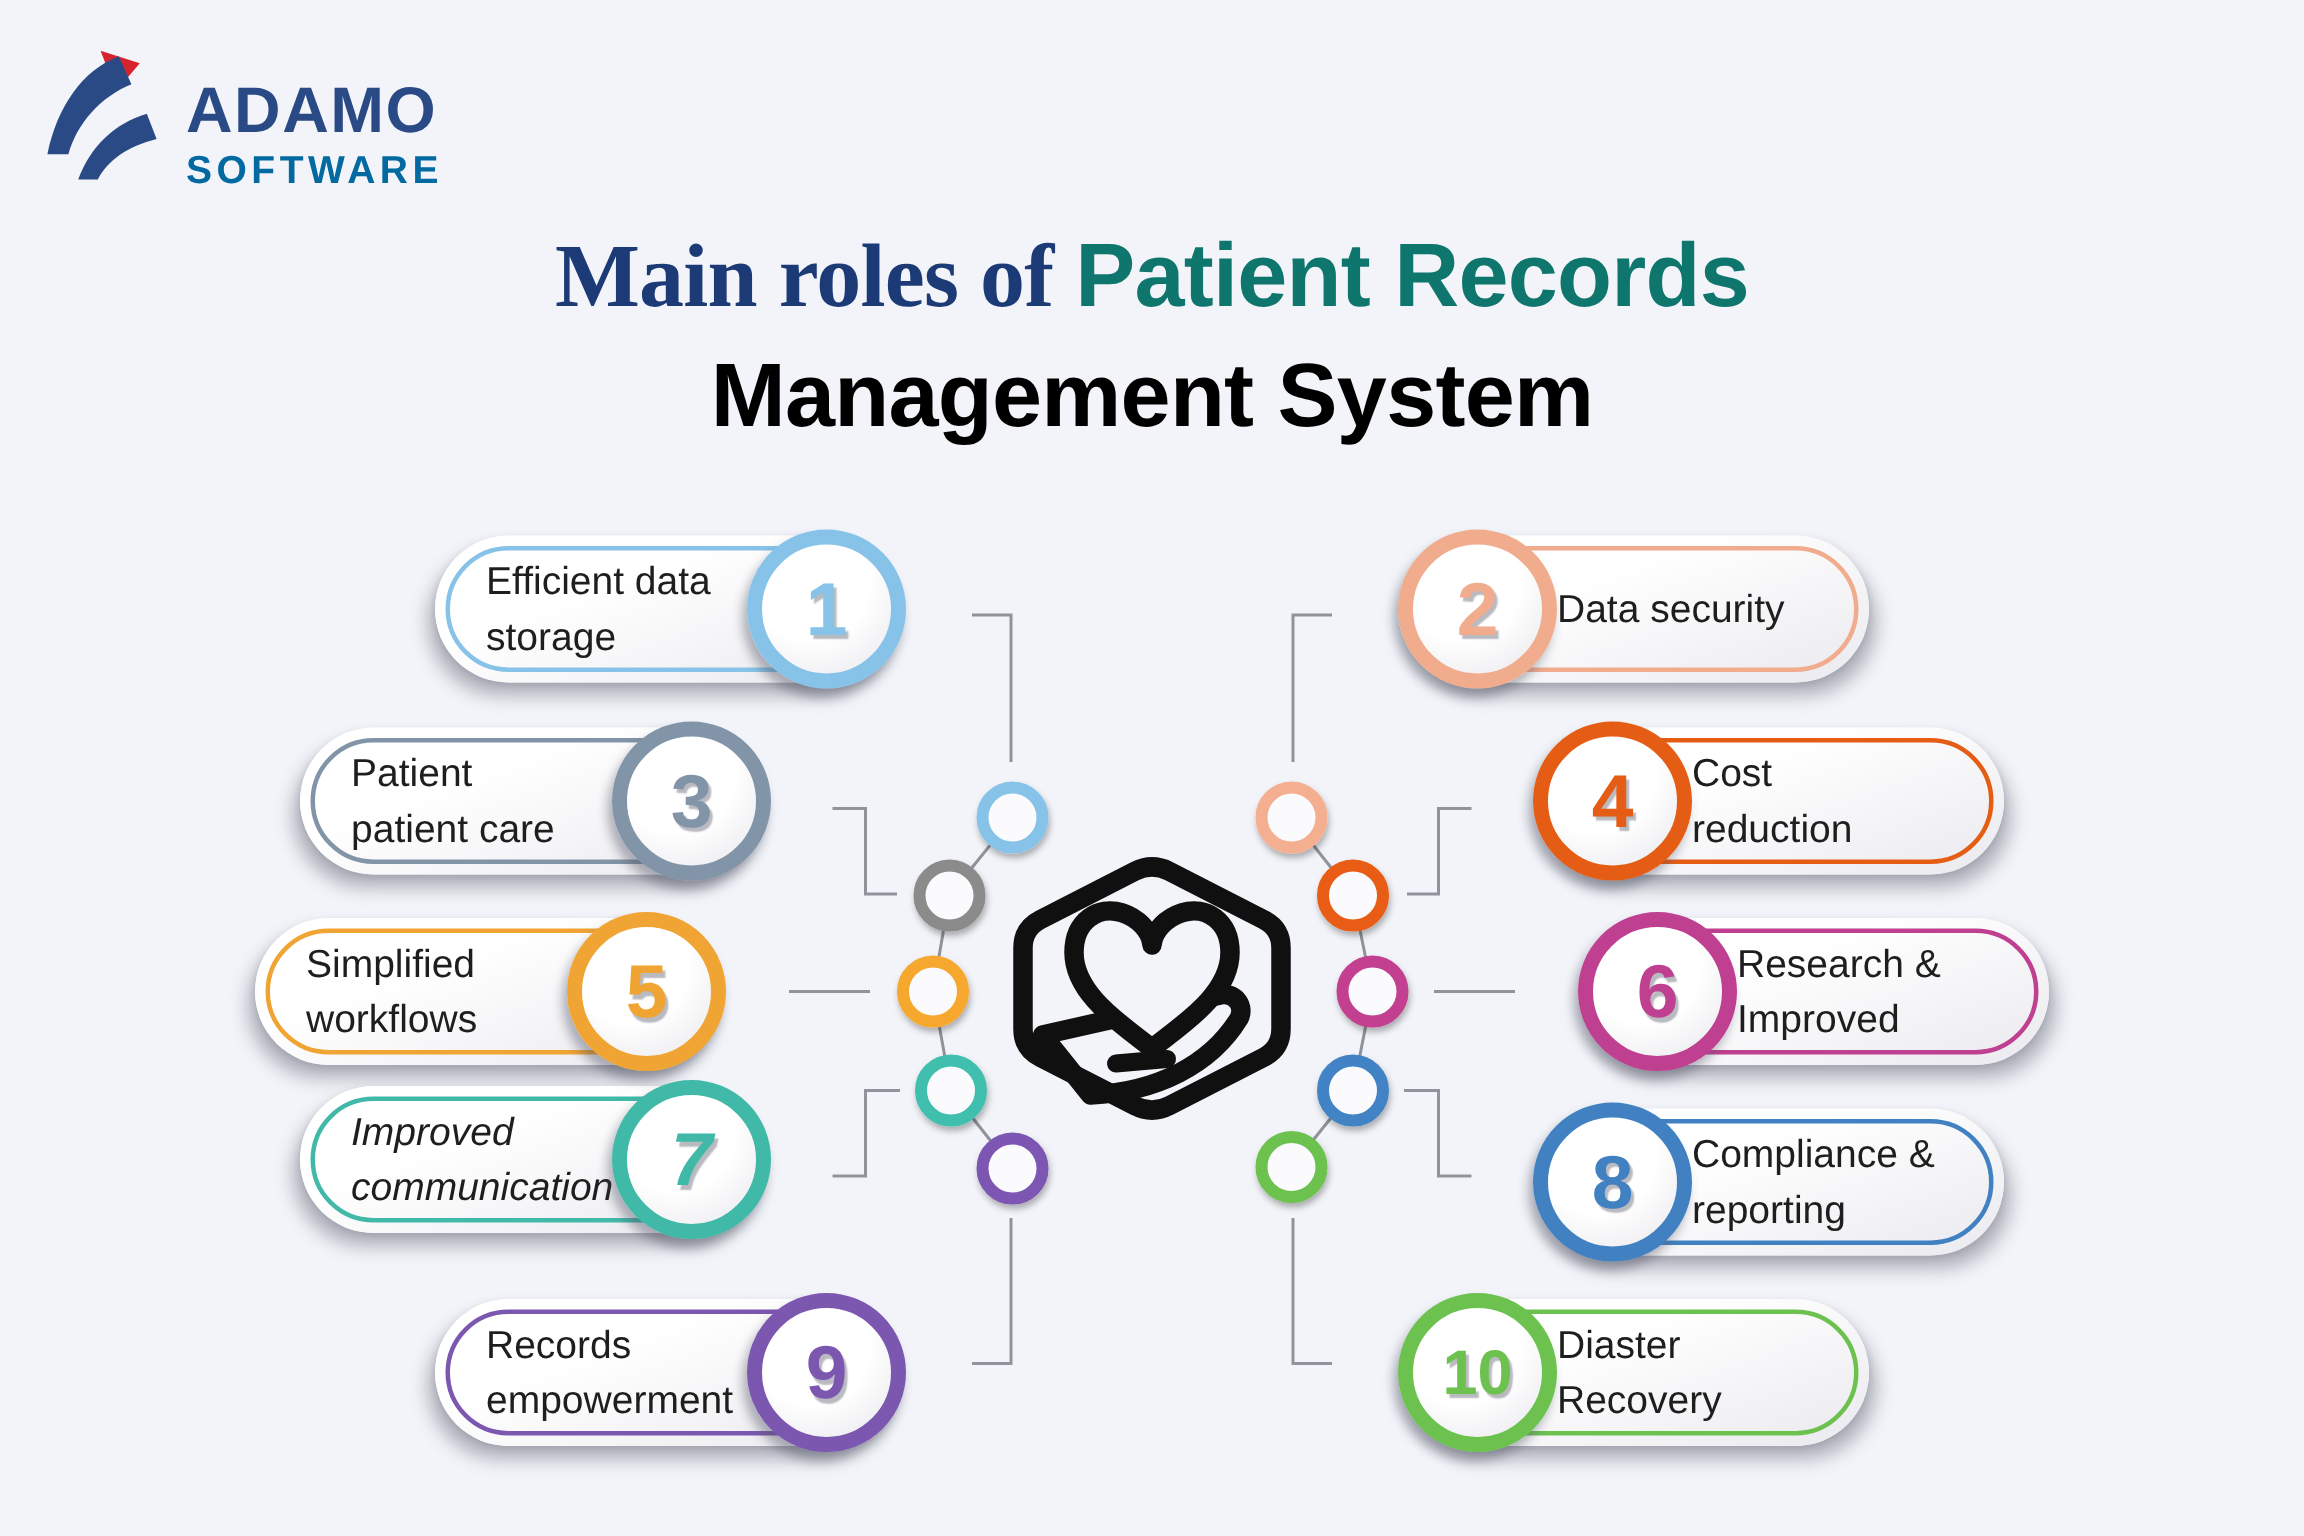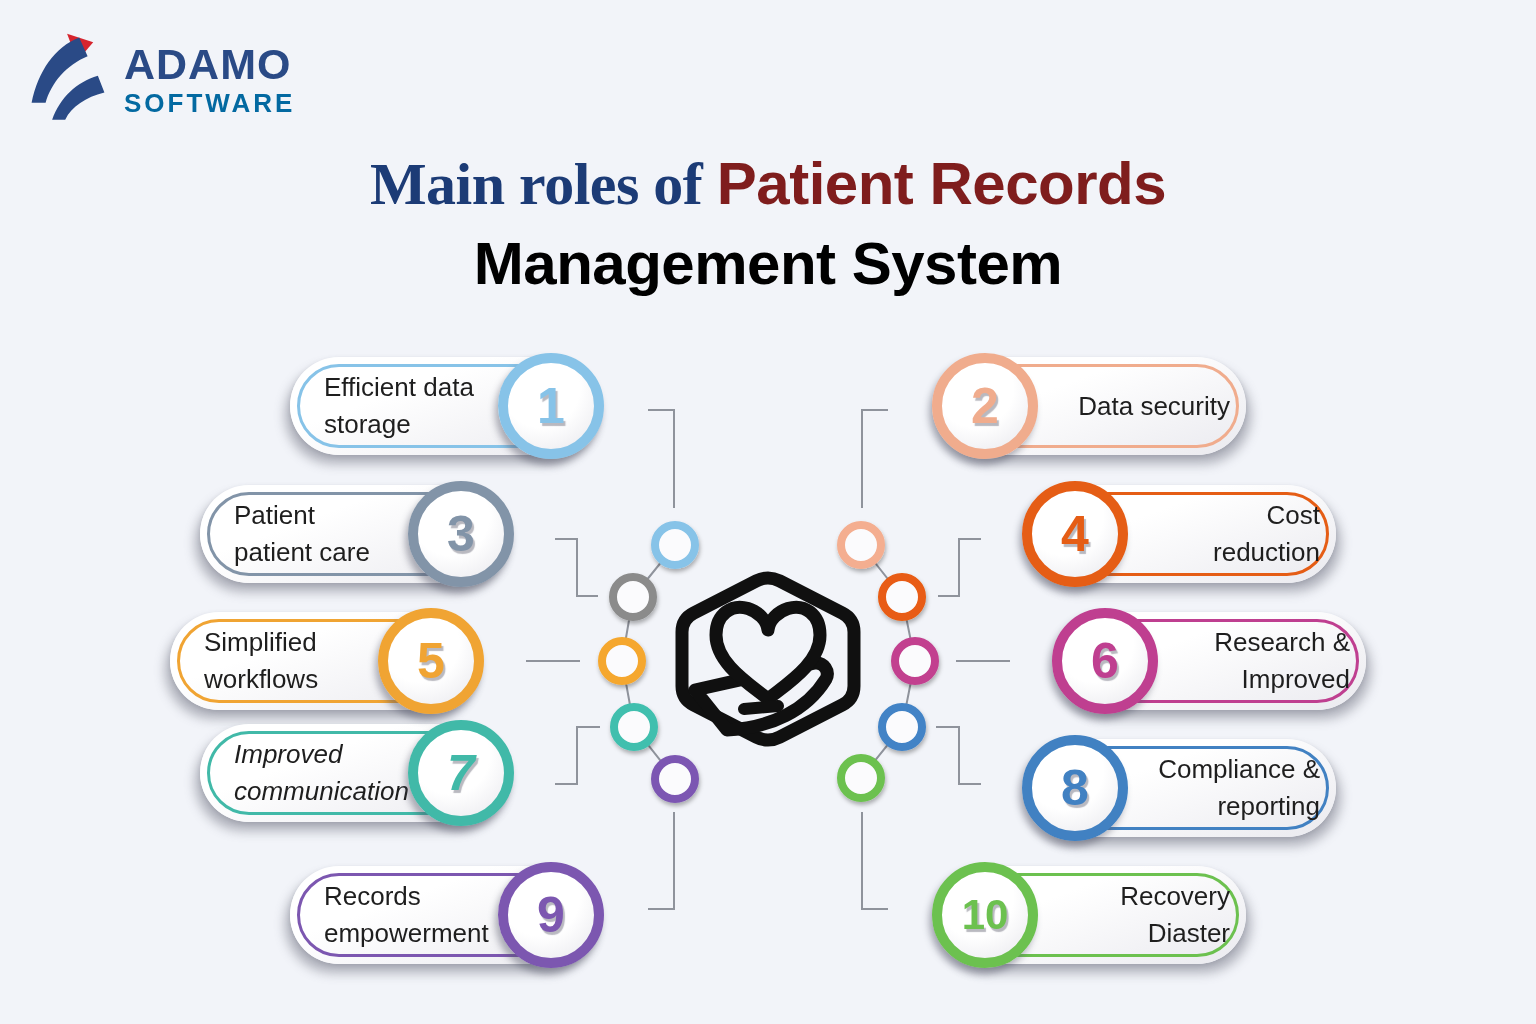--- a/index.html
+++ b/index.html
@@ -7,21 +7,21 @@
     width:1536px;height:1024px;position:relative;overflow:hidden;
     font-family:"Liberation Sans", sans-serif;
     background:#f2f4f9;
   }
   .canvas{position:absolute;inset:0;}
 
   
   .logo{position:absolute;left:26px;top:24px;display:flex;align-items:flex-start;gap:14px;}
   .logo-mark{width:84px;height:98px;}
   .logo-text{display:flex;flex-direction:column;}
-  .logo-text .t1{font-size:43px;font-weight:800;letter-spacing:1px;margin-top:18px;line-height:44px;}
+  .logo-text .t1{font-size:43px;font-weight:800;letter-spacing:1px;margin-top:28px;line-height:44px;}
   .logo-text .t2{font-size:26px;font-weight:800;letter-spacing:3px;margin-top:3px;line-height:28px;}
 
   
   .title{position:absolute;top:144px;left:0;width:100%;text-align:center;
          font-size:60px;font-weight:800;line-height:80px;letter-spacing:-0.5px;}
 
   
   #diagram-svg{position:absolute;left:0;top:0;}
 
   
@@ -51,21 +51,21 @@
     font-size:50px;font-weight:800;color:var(--accent);
     text-shadow:2px 3px 1px rgba(55,55,75,.35);
     line-height:1;
   }
   .p10 .pill-number{font-size:42px;}
   .pill-text{
     position:absolute;top:50%;transform:translateY(-50%);
     font-size:26px;line-height:37px;color:#1e1e1e;white-space:nowrap;
   }
   .pill.left  .pill-text{left:34px;text-align:left;}
-  .pill.right .pill-text{left:102px;right:16px;text-align:right;}
+  .pill.right .pill-text{left:102px;right:16px;text-align:left;}
   .pill-text span{display:block;}
 
   .p1{left:290px;top:357px;} .p3{left:200px;top:485px;} .p5{left:170px;top:612px;}
   .p7{left:200px;top:724px;font-style:italic;} .p9{left:290px;top:866px;}
   .p2{left:936px;top:357px;} .p4{left:1026px;top:485px;} .p6{left:1056px;top:612px;}
   .p8{left:1026px;top:739px;} .p10{left:936px;top:866px;}
 </style>
 </head>
 <body style="background: rgb(242, 244, 249);">
 
@@ -77,21 +77,21 @@
       <path class="brand-navy-fill" d="M 6 82 C 13 48 31 22 57 12 L 66 32 C 44 41 27 60 21 82 Z" fill="#2a4a86"></path>
       <path class="brand-navy-fill" d="M 28 100 C 37 76 54 60 77 53 L 84 71 C 64 76 49 86 42 100 Z" fill="#2a4a86"></path>
     </svg>
     <div class="logo-text">
       <span class="t1 brand-navy-text" style="color: rgb(42, 74, 134);">ADAMO</span>
       <span class="t2 brand-navy-text" style="color: #0369a1;">SOFTWARE</span>
     </div>
   </div>
 
   <div class="title">
-    <div><span class="title-prefix" style="color: rgb(28, 59, 118); font-family: Liberation Serif, serif;">Main roles of </span><span class="title-highlight" style="color: #7f1d1d;">Patient Records</span></div>
+    <div><span class="title-prefix" style="color: rgb(28, 59, 118); font-family: Liberation Serif, serif;">Main roles of </span><span class="title-highlight" style="color: #0f766e;">Patient Records</span></div>
     <div><span class="title-highlight" style="color: #000000;">Management System</span></div>
   </div>
 
   <svg id="diagram-svg" width="1536" height="1024" viewBox="0 0 1536 1024">
     <defs>
       <filter id="nodeShadow" x="-50%" y="-50%" width="200%" height="200%">
         <feDropShadow dx="1" dy="3" stdDeviation="2" flood-color="#000000" flood-opacity="0.3"></feDropShadow>
       </filter>
     </defs>
     <path class="connector" d="M648 410 L674 410 L674 508" fill="none" stroke-width="2" stroke="#8f939c"></path>
@@ -220,21 +220,21 @@
       <span>empowerment</span>
     </div>
     <div class="pill-circle">
       <span class="pill-number">9</span>
     </div>
   </div>
 
   <div class="pill right p10" style="--accent: #6cc14f;">
     <div class="pill-inner-border"></div>
     <div class="pill-text">
+      <span>Diaster</span>
       <span>Recovery</span>
-      <span>Diaster</span>
     </div>
     <div class="pill-circle">
       <span class="pill-number">10</span>
     </div>
   </div>
 
 </div>
 
 </body></html>

